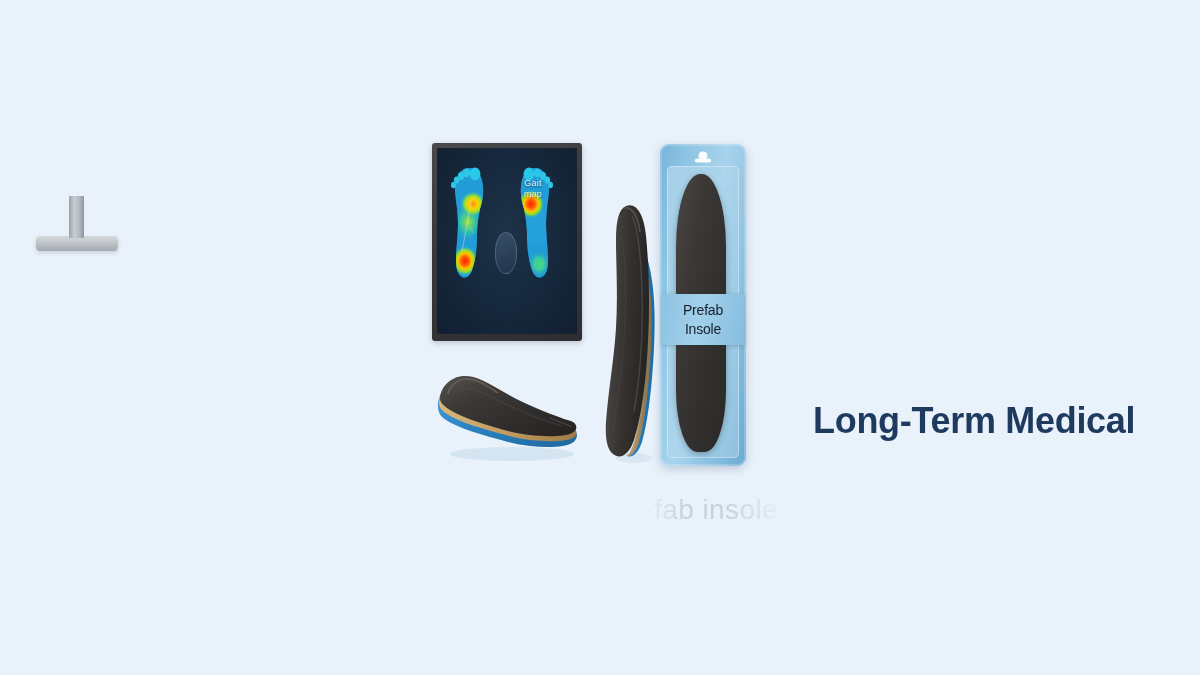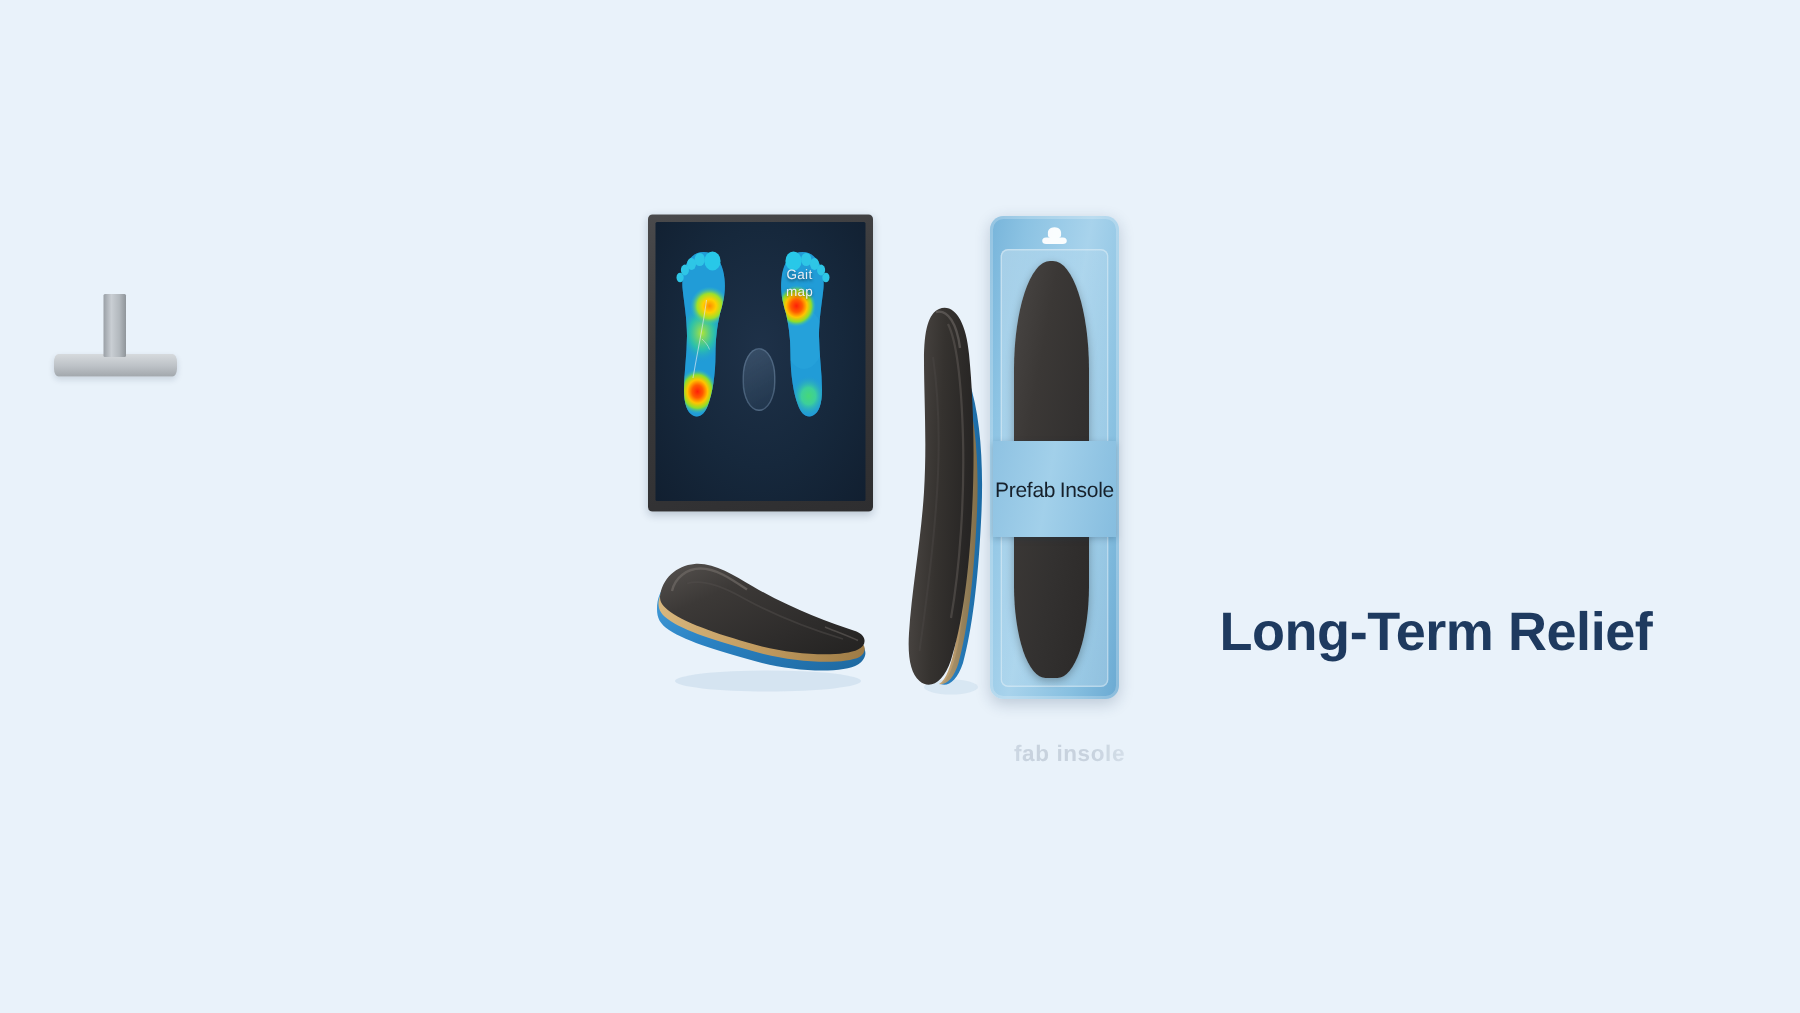--- a/index.html
+++ b/index.html
@@ -187,64 +187,64 @@
     border-radius: 48% 48% 42% 42% / 26% 26% 22% 22%;
     background: linear-gradient(100deg, #4a4745 0%, #3b3836 30%, #333130 62%, #2b2928 100%);
     box-shadow: 0 2px 6px rgba(0,0,0,0.28);
     z-index: 4;
   }
   #pkg-label {
     position: absolute;
     left: 2px;
     top: 150px;
     width: 82px;
-    height: 64px;
+    height: 51px;
     background: linear-gradient(100deg, #8ec2e2 0%, #a2d0ea 45%, #86bddf 100%);
     box-shadow: 0 1px 4px rgba(20,50,80,0.25);
     z-index: 6;
     display: flex;
-    flex-direction: row;
+    flex-direction: column;
     align-items: center;
     justify-content: center;
     gap: 3px;
   }
   .pkg-label-line {
     color: #16202b;
     font-size: 14px;
     font-family: "Liberation Sans", sans-serif;
     line-height: 16px;
     letter-spacing: -0.2px;
   }
 
   
   #watermark {
     position: absolute;
     left: 648px;
     top: 494px;
     width: 130px;
-    text-align: center;
+    text-align: right;
     font-family: "Liberation Sans", sans-serif;
-    font-size: 15px;
-    font-weight: bold;
+    font-size: 28px;
+    font-weight: normal;
     color: rgba(150,165,180,0.42);
     letter-spacing: 0.4px;
     z-index: 5;
     -webkit-mask-image: linear-gradient(90deg, rgba(0,0,0,0.15), rgba(0,0,0,0.95) 28%, rgba(0,0,0,0.95) 62%, rgba(0,0,0,0.12));
             mask-image: linear-gradient(90deg, rgba(0,0,0,0.15), rgba(0,0,0,0.95) 28%, rgba(0,0,0,0.95) 62%, rgba(0,0,0,0.12));
   }
 </style>
 </head>
 <body>
 
 <div id="stage">
 
 
 
 
-  <div class="feature-label" id="label-longterm">Long-Term Relief</div>
+  <div class="feature-label" id="label-longterm">Long-Term Medical</div>
 
   <div id="monitor-base"></div>
   <div id="monitor-neck"></div>
 
   <div id="monitor">
     <div id="monitor-bezel"></div>
     <div id="monitor-screen">
 
       <svg class="foot" id="foot-left" viewBox="0 0 40 118">
         <defs>

